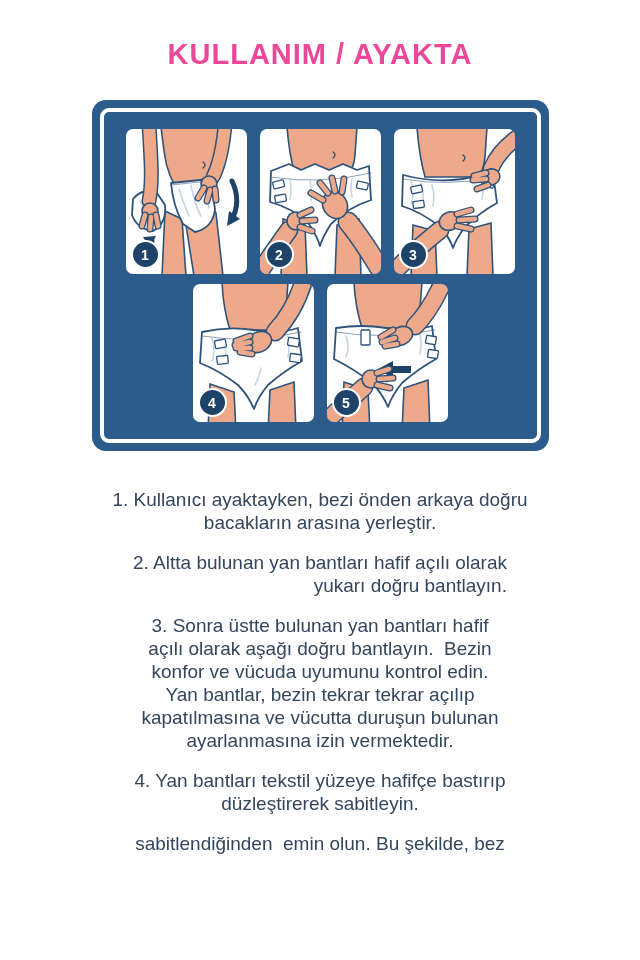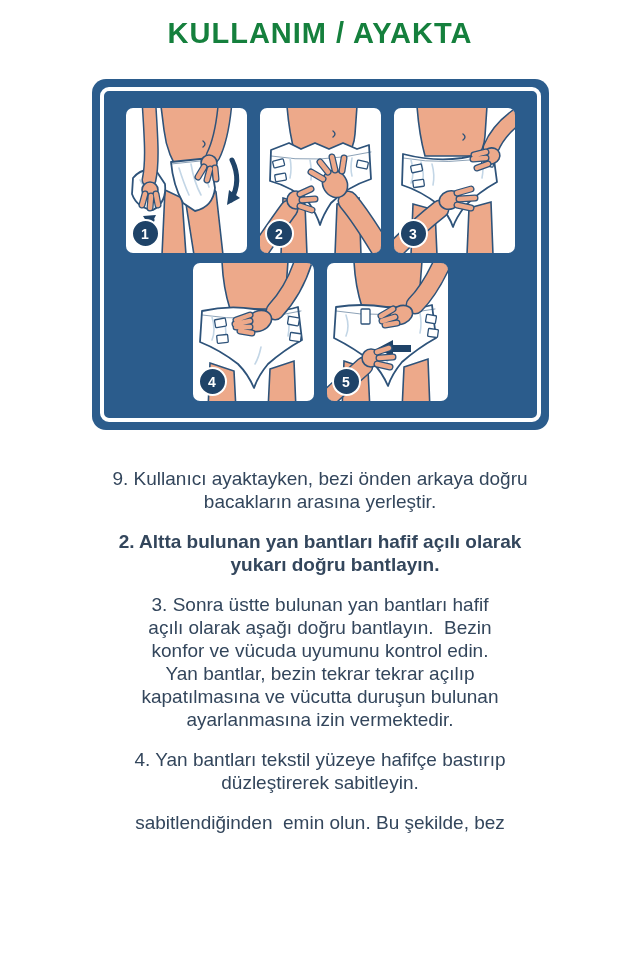--- a/index.html
+++ b/index.html
@@ -1,21 +1,21 @@
 <!DOCTYPE html>
 <html><head>
 <meta charset="utf-8">
 <style>
   html,body{margin:0;padding:0;background:#fff;}
   body{width:640px;height:960px;overflow:hidden;font-family:"Liberation Sans",sans-serif;}
   .page{width:640px;height:960px;position:relative;background:#fff;}
 
   
-  .title{margin:0;padding-top:17px;text-align:center;font-size:29px;font-weight:700;
-         letter-spacing:1px;color:#15803d;}
+  .title{margin:0;padding-top:38px;text-align:center;font-size:29px;font-weight:700;
+         letter-spacing:1px;color:#ec4899;}
 
   
   .panel{width:457px;height:351px;margin:29px auto 0;background:#2B5C8C;border-radius:14px;
          position:relative;box-sizing:border-box;padding-top:29px;
          display:flex;flex-direction:column;gap:10px;align-items:center;}
   .panel::after{content:"";position:absolute;inset:8px;border:4px solid #fff;border-radius:9px;
          pointer-events:none;}
   .cards-row{display:flex;gap:13px;justify-content:center;}
   .card{width:121px;height:145px;background:#fff;border-radius:7px;position:relative;overflow:hidden;}
   .cards-row--bottom .card{height:138px;}
@@ -37,21 +37,21 @@
   .ls{fill:none;stroke:#EDA98A;stroke-linecap:round;}
   .fo{fill:none;stroke:#2E537A;stroke-width:7;stroke-linecap:round;}
   .fs{fill:none;stroke:#EDA98A;stroke-width:4.5;stroke-linecap:round;}
   .ar{fill:none;stroke:#1F4368;stroke-width:5;stroke-linecap:round;}
   .ah{fill:#1F4368;}
 
   
   .instructions{margin-top:37px;text-align:center;color:#33465C;font-size:19px;line-height:23px;}
   .instruction{margin:0 0 17px;}
   .iline{display:block;white-space:pre-wrap;}
-  .instruction--left{width:fit-content;margin-left:auto;margin-right:auto;text-align:center;font-weight:bold;}
+  .instruction--left{width:fit-content;margin-left:auto;margin-right:auto;text-align:right;}
   .instruction--left .iline + .iline{padding-left:30px;}
 </style>
 </head>
 <body>
 
 <div class="page">
 
   <h1 class="title">KULLANIM / AYAKTA</h1>
 
   <div class="panel">
@@ -197,21 +197,21 @@
         </svg>
         <div class="badge">5</div>
       </div>
 
     </div>
   </div>
 
   <div class="instructions">
 
     <p class="instruction">
-      <span class="iline">9. Kullanıcı ayaktayken, bezi önden arkaya doğru</span>
+      <span class="iline">1. Kullanıcı ayaktayken, bezi önden arkaya doğru</span>
       <span class="iline">bacakların arasına yerleştir.</span>
     </p>
 
     <p class="instruction instruction--left">
       <span class="iline">2. Altta bulunan yan bantları hafif açılı olarak</span>
       <span class="iline">yukarı doğru bantlayın.</span>
     </p>
 
     <p class="instruction">
       <span class="iline">3. Sonra üstte bulunan yan bantları hafif</span>

